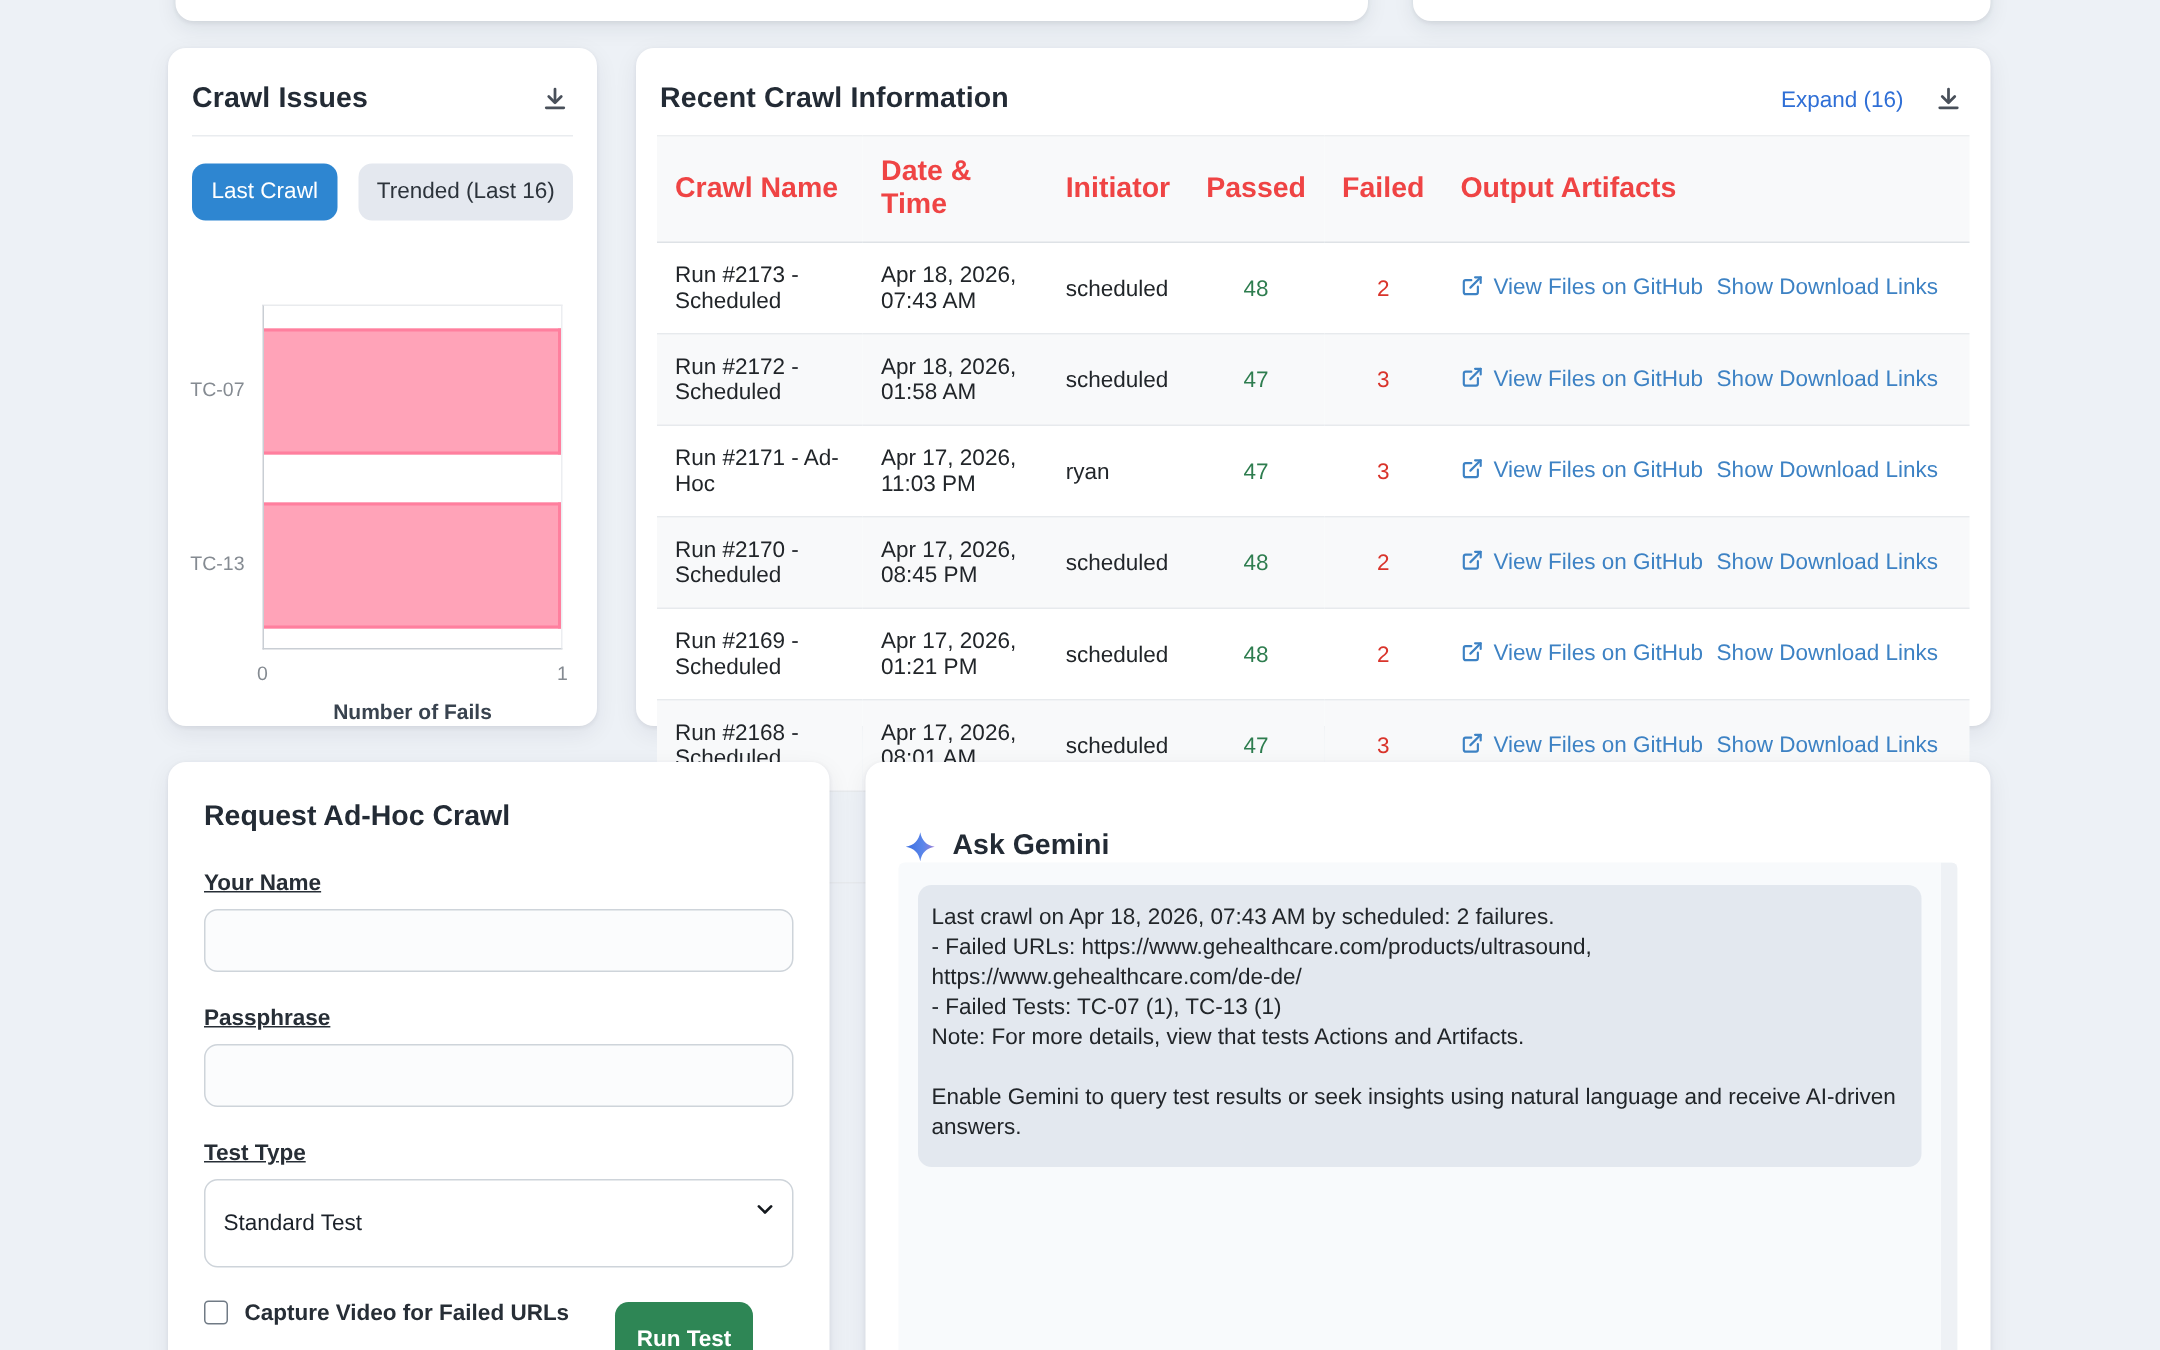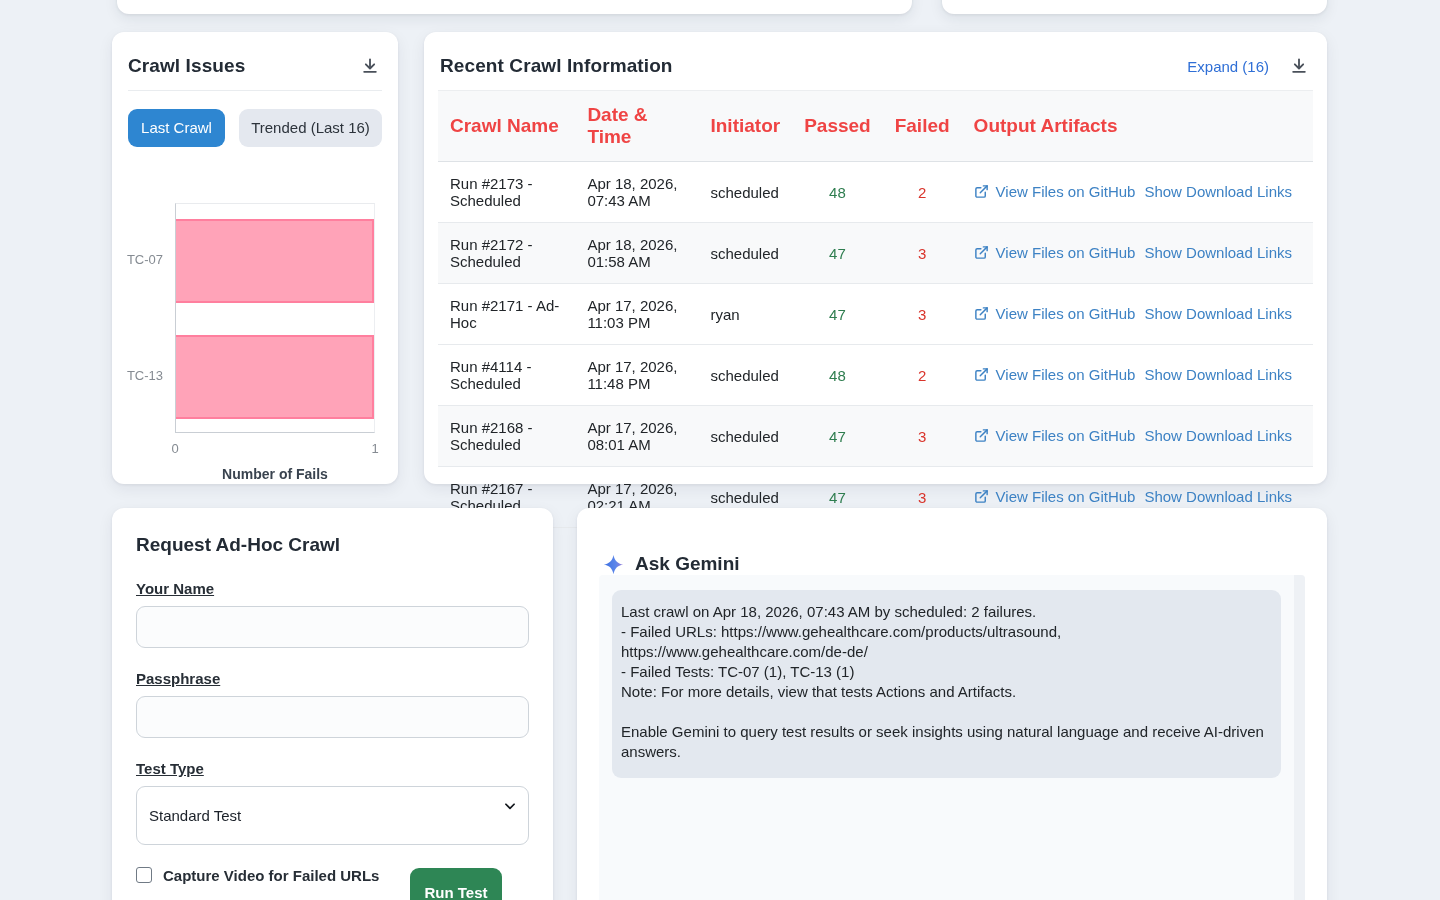--- a/index.html
+++ b/index.html
@@ -201,23 +201,35 @@
             <td>Apr 17, 2026, 11:03 PM</td>
             <td>ryan</td>
             <td class="num passed">47</td>
             <td class="num failed">3</td>
             <td class="artifacts"><span class="ext-icon"><svg width="15" height="15" viewBox="0 0 24 24" fill="none" stroke="#3d82c4" stroke-width="2.3" stroke-linecap="round" stroke-linejoin="round">
                   <path d="M18 13v6a2 2 0 0 1-2 2H5a2 2 0 0 1-2-2V8a2 2 0 0 1 2-2h6"></path>
                   <polyline points="15 3 21 3 21 9"></polyline>
                   <line x1="10" y1="14" x2="21" y2="3"></line>
                 </svg></span><a class="tbl-link">View Files on GitHub</a><a class="tbl-link">Show Download Links</a></td>
           </tr>
-          <tr>
-            <td>Run #4114 - Scheduled</td>
-            <td>Apr 17, 2026, 11:48 PM</td>
+          <tr class="striped">
+            <td>Run #2170 - Scheduled</td>
+            <td>Apr 17, 2026, 08:45 PM</td>
+            <td>scheduled</td>
+            <td class="num passed">48</td>
+            <td class="num failed">2</td>
+            <td class="artifacts"><span class="ext-icon"><svg width="15" height="15" viewBox="0 0 24 24" fill="none" stroke="#3d82c4" stroke-width="2.3" stroke-linecap="round" stroke-linejoin="round">
+                  <path d="M18 13v6a2 2 0 0 1-2 2H5a2 2 0 0 1-2-2V8a2 2 0 0 1 2-2h6"></path>
+                  <polyline points="15 3 21 3 21 9"></polyline>
+                  <line x1="10" y1="14" x2="21" y2="3"></line>
+                </svg></span><a class="tbl-link">View Files on GitHub</a><a class="tbl-link">Show Download Links</a></td>
+          </tr>
+          <tr>
+            <td>Run #2169 - Scheduled</td>
+            <td>Apr 17, 2026, 01:21 PM</td>
             <td>scheduled</td>
             <td class="num passed">48</td>
             <td class="num failed">2</td>
             <td class="artifacts"><span class="ext-icon"><svg width="15" height="15" viewBox="0 0 24 24" fill="none" stroke="#3d82c4" stroke-width="2.3" stroke-linecap="round" stroke-linejoin="round">
                   <path d="M18 13v6a2 2 0 0 1-2 2H5a2 2 0 0 1-2-2V8a2 2 0 0 1 2-2h6"></path>
                   <polyline points="15 3 21 3 21 9"></polyline>
                   <line x1="10" y1="14" x2="21" y2="3"></line>
                 </svg></span><a class="tbl-link">View Files on GitHub</a><a class="tbl-link">Show Download Links</a></td>
           </tr>
           <tr class="striped">

